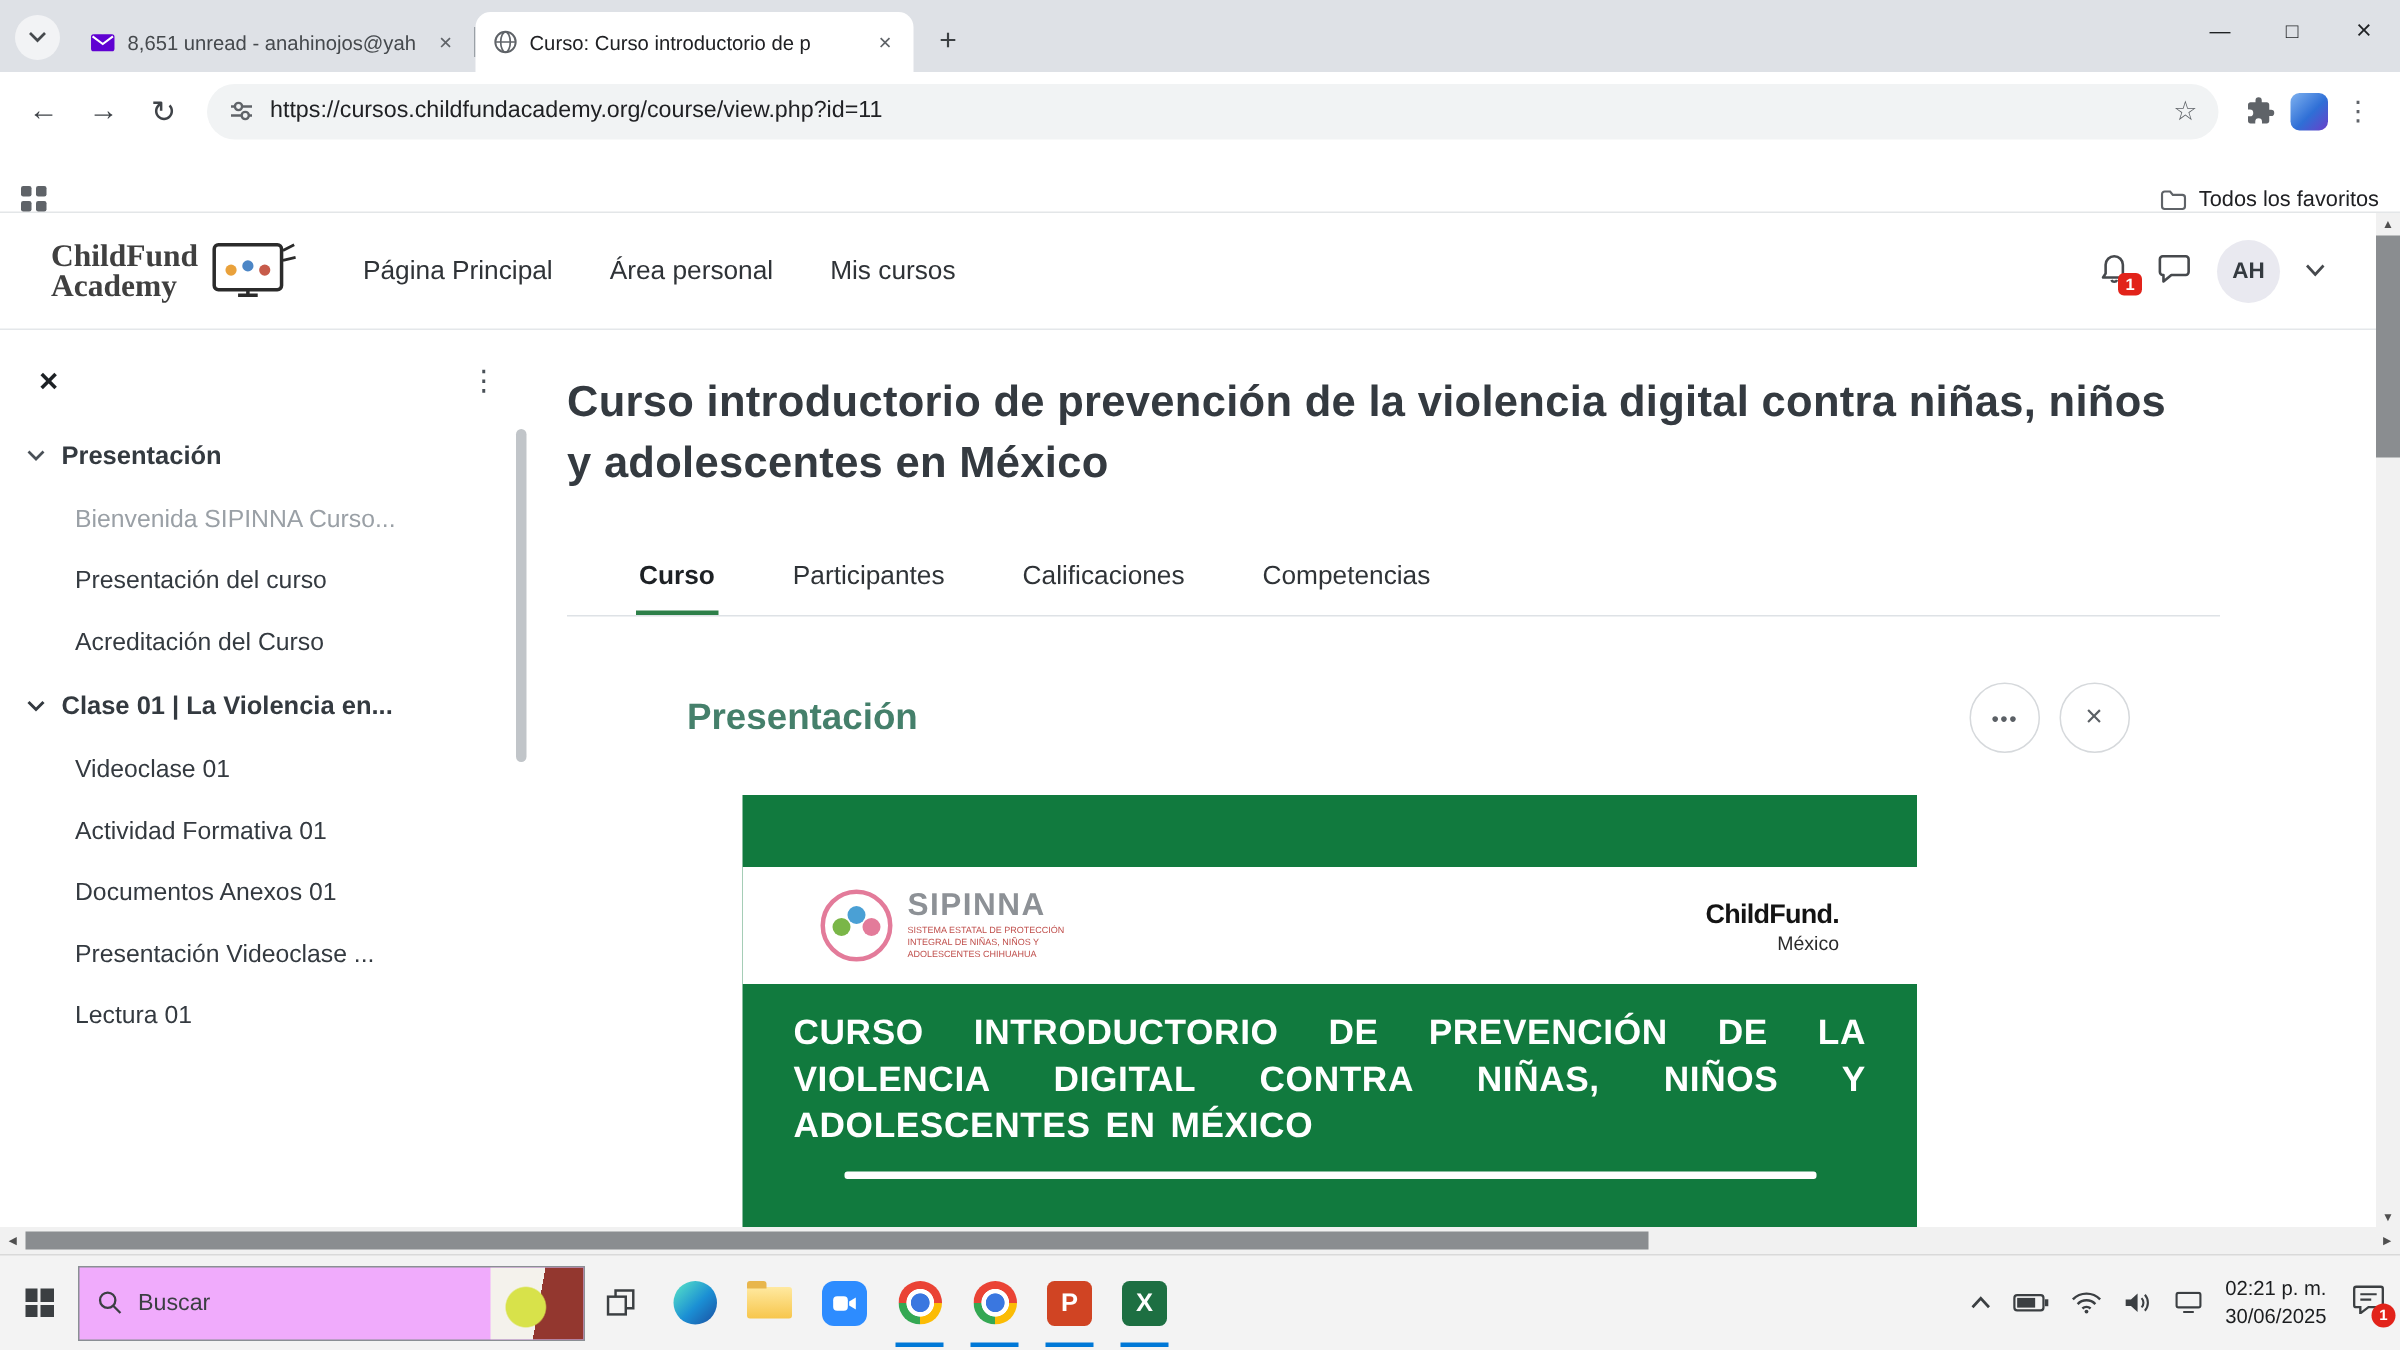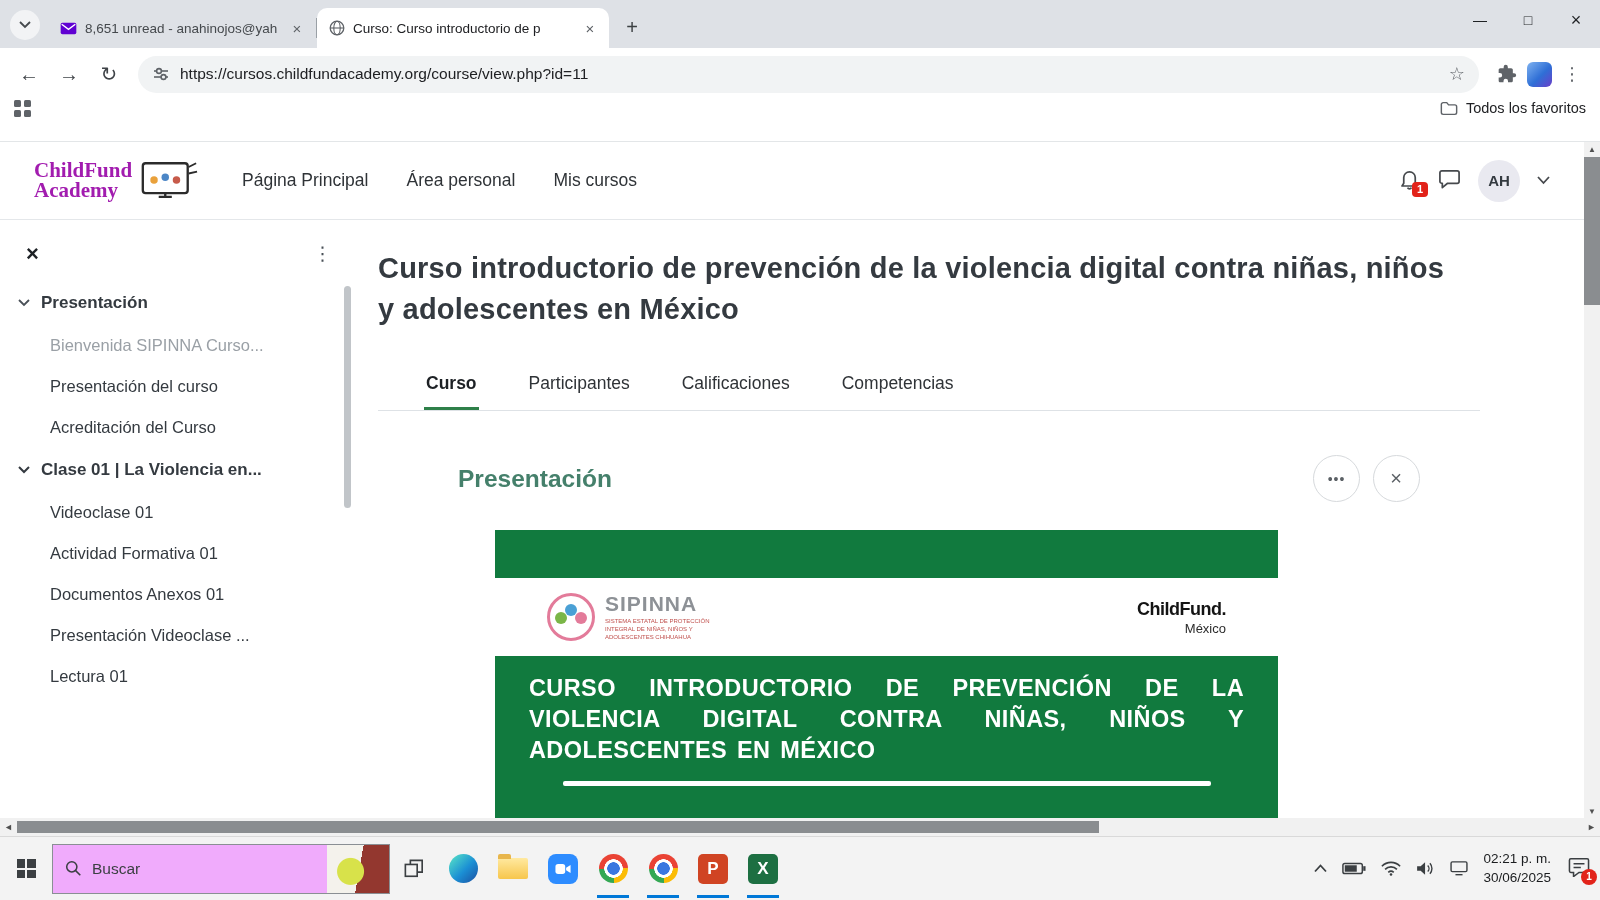--- a/index.html
+++ b/index.html
@@ -22,36 +22,36 @@
   
   .toolbar { height:52px; background:#fff; display:flex; align-items:center; padding:0 10px; gap:2px; flex:none; }
   .navbtn { width:38px; height:38px; border:none; background:transparent; border-radius:50%; font-size:20px; color:#3f4348; display:grid; place-items:center; cursor:pointer; }
   .urlbar { flex:1; height:37px; background:#f1f3f4; border-radius:19px; display:flex; align-items:center; padding:0 14px; gap:10px; margin:0 8px; cursor:text; }
   .url-text { font-size:15.5px; color:#202124; white-space:nowrap; }
   .star { margin-left:auto; font-size:18px; color:#5f6368; cursor:pointer; }
   .profile-chip { width:25px; height:25px; border-radius:6px; background:linear-gradient(135deg,#7fb2f0,#2f6fd6 55%,#6a3fc9); border:none; cursor:pointer; }
   .toolbar-iconbtn { width:36px; height:36px; border:none; background:transparent; display:grid; place-items:center; cursor:pointer; color:#5f6368; font-size:18px; }
 
   
-  .bookmarksbar { height:42px; background:#fff; display:flex; align-items:flex-start; padding:0 14px; border-bottom:1px solid #e3e6e8; flex:none; }
+  .bookmarksbar { height:42px; background:#fff; display:flex; align-items:flex-end; padding:0 14px; border-bottom:1px solid #e3e6e8; flex:none; }
   .gridicon { width:17px; height:17px; display:grid; grid-template-columns:1fr 1fr; grid-template-rows:1fr 1fr; gap:2.5px; cursor:pointer; }
   .gridicon span { background:#5f6368; border-radius:1.5px; }
   .allfav { margin-left:auto; display:flex; align-items:center; gap:8px; font-size:14.5px; color:#202124; cursor:pointer; }
 
   
   .viewport { flex:1; display:flex; overflow:hidden; background:#fff; }
   .page { flex:1; display:flex; flex-direction:column; overflow:hidden; }
   .vscroll { width:16px; background:#f1f1f1; position:relative; display:flex; flex-direction:column; justify-content:space-between; align-items:center; font-size:8px; color:#505050; flex:none; }
   .vscroll .arr { height:14px; display:grid; place-items:center; cursor:pointer; }
   .vthumb { position:absolute; top:15px; left:0; width:16px; height:148px; background:#8a8d90; cursor:grab; }
 
   
   .siteheader { height:78px; flex:none; border-bottom:1px solid #e4e7ea; display:flex; align-items:center; padding:0 34px; }
   .logo { display:flex; align-items:center; gap:8px; width:172px; cursor:pointer; }
-  .logo-text { font-family:"Liberation Serif","DejaVu Serif",serif; font-weight:bold; color:#a21caf; font-size:21px; line-height:0.95; }
+  .logo-text { font-family:"Liberation Serif","DejaVu Serif",serif; font-weight:bold; color:#404040; font-size:21px; line-height:0.95; }
   .sitenav { display:flex; gap:38px; margin-left:36px; font-size:17.5px; color:#2f3337; }
   .sitenav a { color:#2f3337; text-decoration:none; cursor:pointer; }
   .header-right { margin-left:auto; display:flex; align-items:center; gap:17px; }
   .bellwrap { position:relative; cursor:pointer; }
   .bell-badge { position:absolute; right:-7px; bottom:-2px; background:#e2231a; color:#fff; font-size:11px; font-weight:bold; min-width:16px; height:15px; border-radius:4px; display:grid; place-items:center; padding:0 3px; }
   .avatar { width:42px; height:42px; border-radius:50%; background:#e9e9f0; color:#343a40; font-weight:bold; font-size:15px; display:grid; place-items:center; cursor:pointer; }
 
   
   .pagebody { flex:1; display:flex; overflow:hidden; }
   .sidebar { width:356px; flex:none; padding-top:16px; position:relative; overflow:hidden; }

